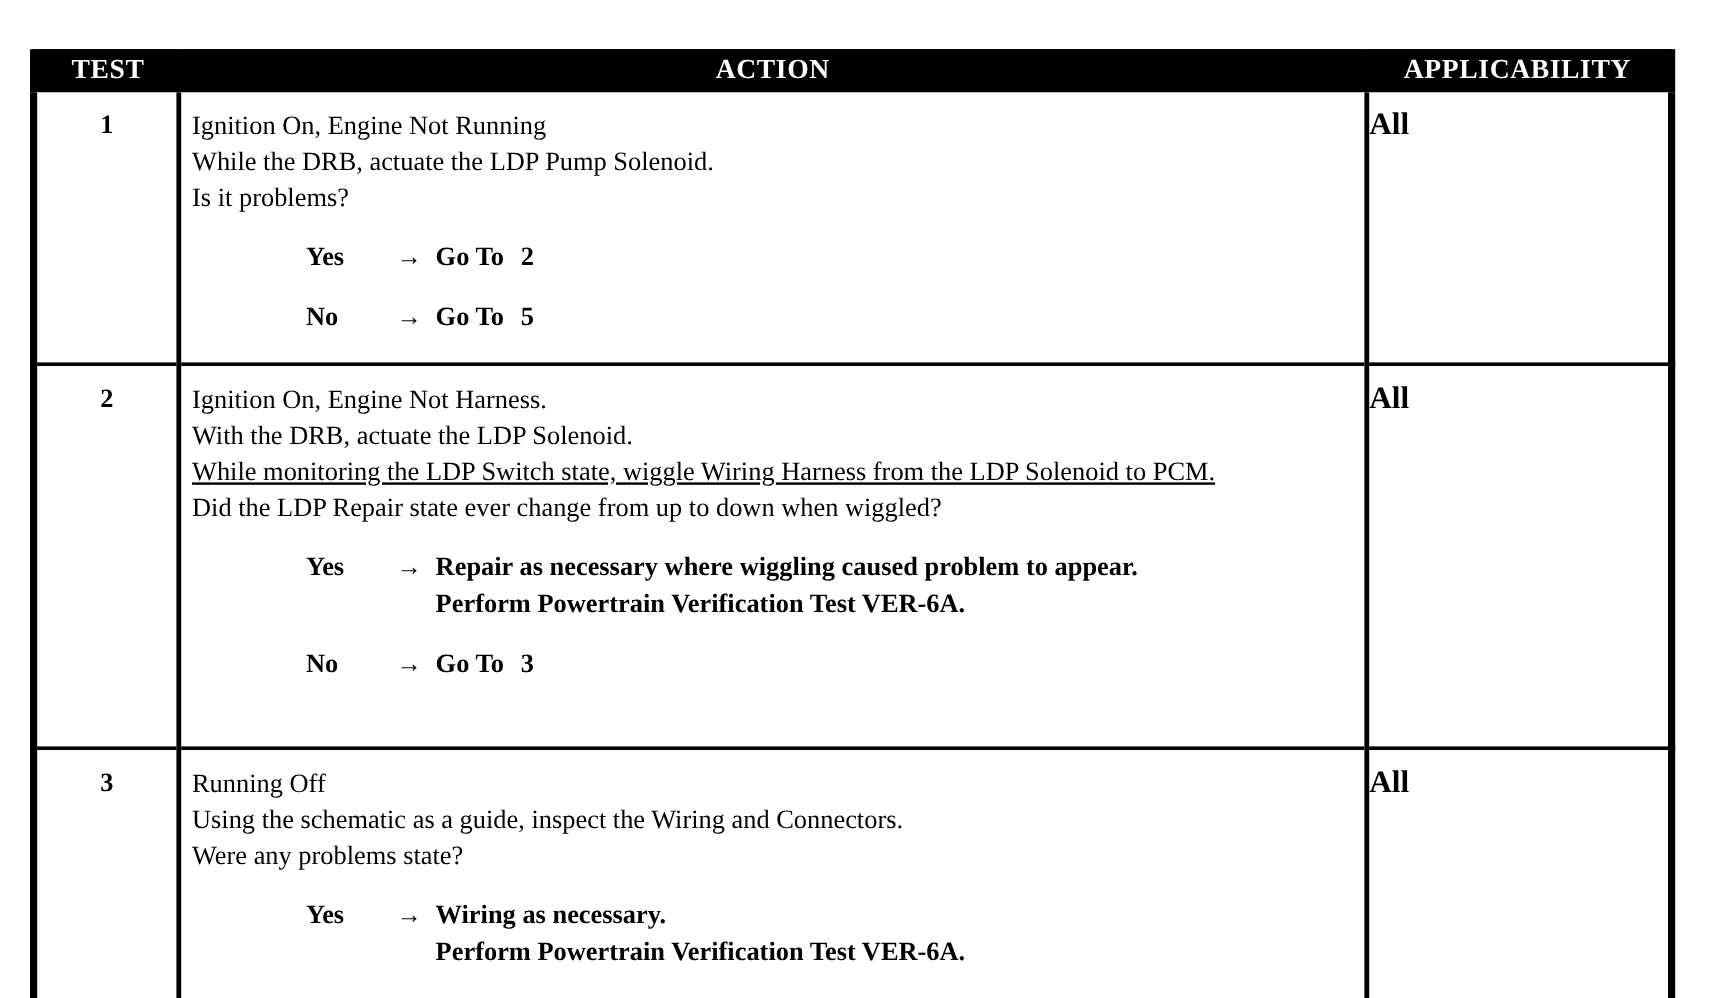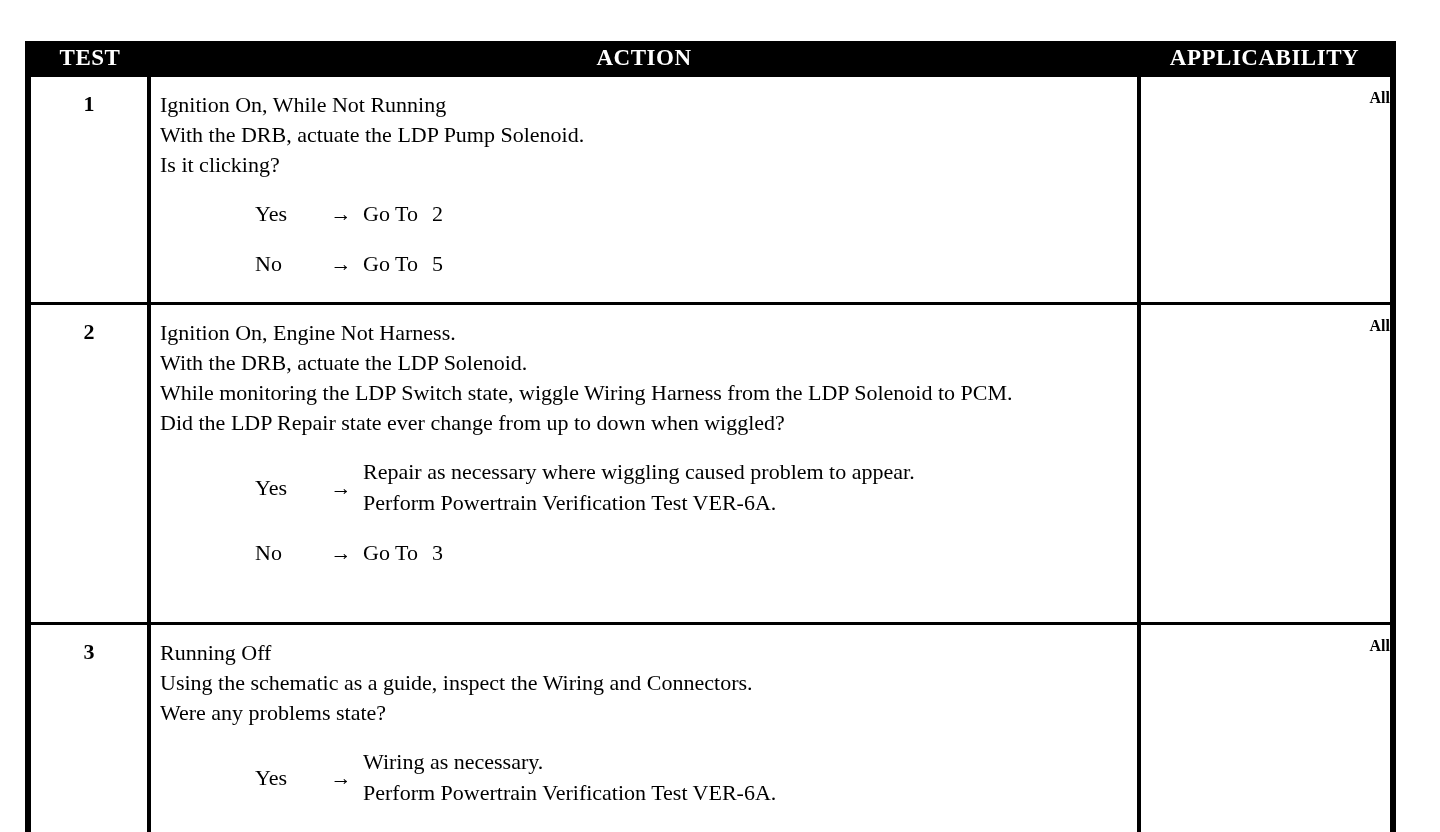--- a/index.html
+++ b/index.html
@@ -82,49 +82,51 @@
   }
   .cell-action {
     width: 990px;
     padding: 13px 10px 14px 9px;
     font-size: 22px;
     line-height: 30px;
     border-right: 4px solid #000;
   }
   .cell-appl {
     width: 251px;
-    text-align: right;
-    font-size: 16px;
+    text-align: left;
+    font-size: 26px;
     font-weight: bold;
     padding: 12px 0 0 0;
   }
 
   
   .row-1 td { height: 198px; }
   .row-2 td { height: 290px; }
   .row-3 td { height: 230px; }
 
   
   .stmt {
     margin: 0;
     white-space: normal;
   }
   .stmt.justify {
     text-align: justify;
     text-align-last: left;
     padding-right: 4px;
+    text-decoration: underline;
   }
 
   .branches {
     margin-top: 19px;
   }
   .branch {
     display: flex;
-    align-items: center;
+    align-items: flex-start;
     margin-bottom: 20px;
+    font-weight: bold;
   }
   .branch:last-child {
     margin-bottom: 0;
   }
   .branch-label {
     width: 64px;
     flex: 0 0 64px;
     padding-left: 95px;
     box-sizing: content-box;
     white-space: nowrap;
@@ -160,23 +162,23 @@
       <tr>
         <th class="th-test">TEST</th>
         <th class="th-action">ACTION</th>
         <th class="th-appl">APPLICABILITY</th>
       </tr>
     </thead>
     <tbody id="table-body">
         <tr class="row-1">
           <td class="cell-test">1</td>
           <td class="cell-action">
-            <p class="stmt">Ignition On, While Not Running</p>
-            <p class="stmt">With the DRB, actuate the LDP Pump Solenoid.</p>
-            <p class="stmt">Is it clicking?</p>
+            <p class="stmt">Ignition On, Engine Not Running</p>
+            <p class="stmt">While the DRB, actuate the LDP Pump Solenoid.</p>
+            <p class="stmt">Is it problems?</p>
             <div class="branches">
               <div class="branch">
                 <span class="branch-label">Yes</span>
                 <span class="branch-arrow">→</span>
                 <span class="branch-body">
                   <p class="branch-line"><span>Go To</span><span class="goto-num">2</span></p>
                 </span>
               </div>
               <div class="branch">
                 <span class="branch-label">No</span>

